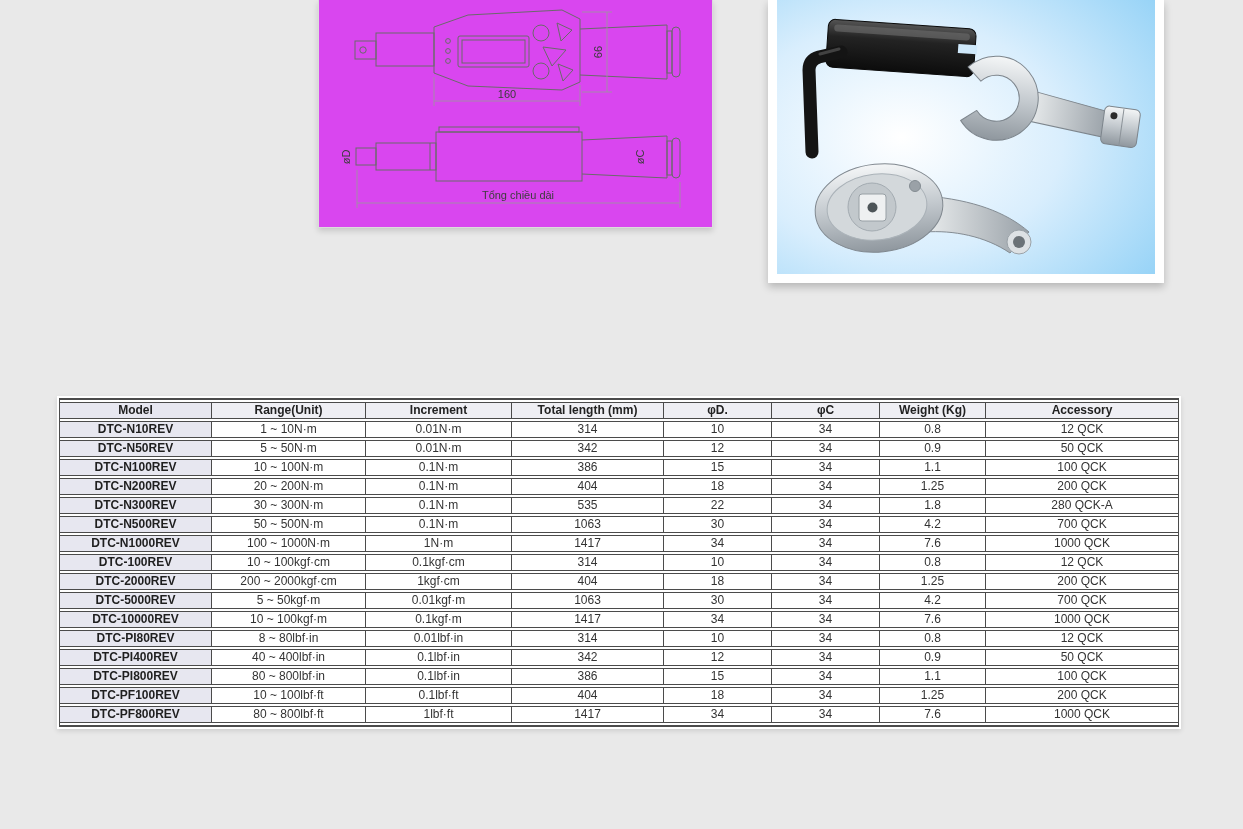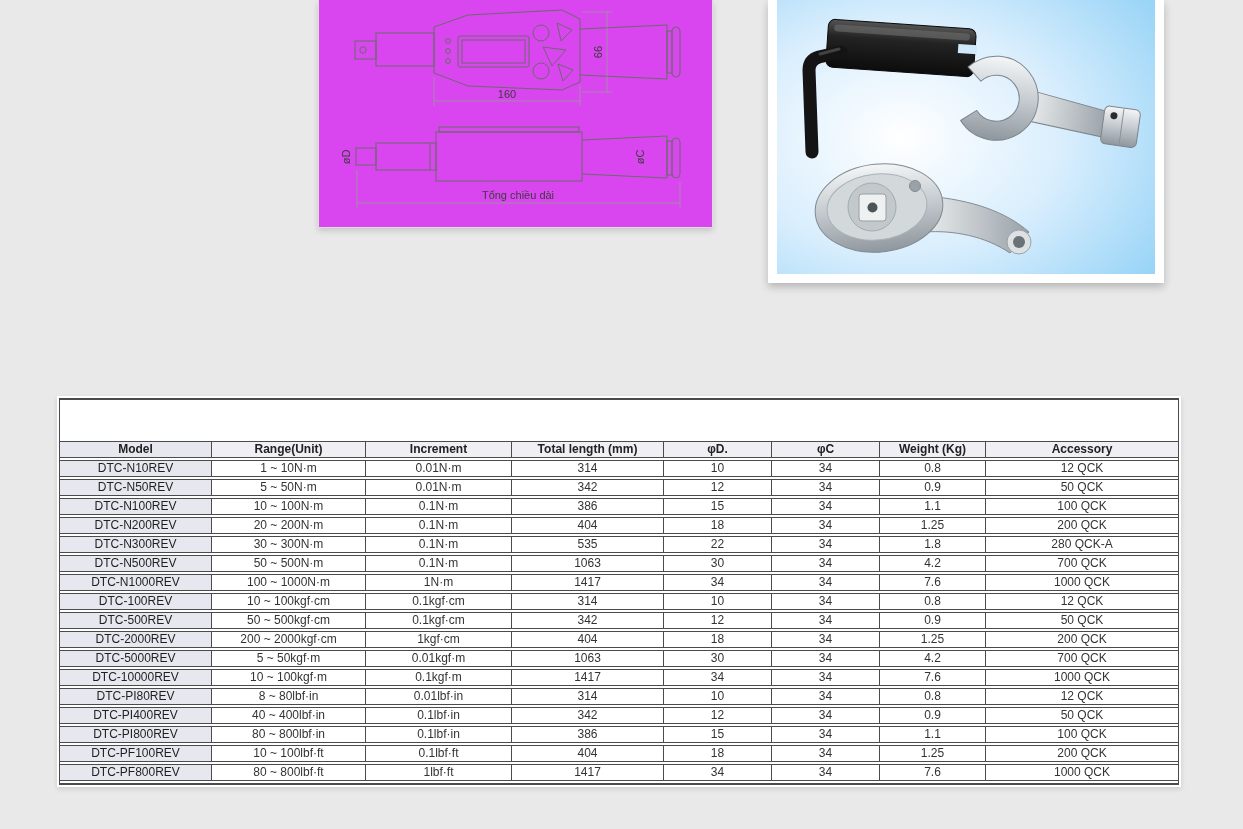--- a/index.html
+++ b/index.html
@@ -36,37 +36,37 @@
   }
   .tbl-frame {
     border-top:2px solid #4b4b4b;
     border-bottom:2px solid #4b4b4b;
     border-left:1px solid #4b4b4b;
     border-right:1px solid #4b4b4b;
     background:#fff;
   }
   table.spec {
     width:100%; border-collapse:separate; border-spacing:0 2px;
-    table-layout:fixed; background:#fff;margin-top:39px;
+    table-layout:fixed; background:#fff;
   }
   table.spec th, table.spec td {
     border-top:1px solid #4b4b4b;
     border-bottom:1px solid #4b4b4b;
     border-right:1px solid #4b4b4b;
     height:15px; padding:0 3px;
     font-size:12px; line-height:15px; text-align:center;
     white-space:nowrap; overflow:hidden;
   }
   table.spec th:last-child, table.spec td:last-child { border-right:none; }
   table.spec th {
     font-weight:bold; background:var(--header-bg,#efeff4); color:#222;
   }
   table.spec td { background:#fff; color:#333; }
   table.spec td.c-model {
-    background:var(--accent,#e7e7f0); font-weight:normal; color:#1f1f1f;
+    background:var(--accent,#e7e7f0); font-weight:bold; color:#1f1f1f;
   }
   table.spec th.h-model { background:var(--accent,#e7e7f0); }
 </style>
 </head>
 <body style="background: rgb(233, 233, 233);">
 
 <section class="diagram-panel">
   <svg width="393" height="226" viewBox="0 0 393 226">
 
     <g stroke="#6a6a6a" stroke-width="1" fill="none">
@@ -280,30 +280,20 @@
     <td class="c-model">DTC-100REV</td>
     <td>10 ~ 100kgf·cm</td>
     <td>0.1kgf·cm</td>
     <td>314</td>
     <td>10</td>
     <td>34</td>
     <td>0.8</td>
     <td>12 QCK</td>
   </tr>
           <tr>
-    <td class="c-model">DTC-500REV</td>
-    <td>50 ~ 500kgf·cm</td>
-    <td>0.1kgf·cm</td>
-    <td>342</td>
-    <td>12</td>
-    <td>34</td>
-    <td>0.9</td>
-    <td>50 QCK</td>
-  </tr>
-          <tr>
     <td class="c-model">DTC-2000REV</td>
     <td>200 ~ 2000kgf·cm</td>
     <td>1kgf·cm</td>
     <td>404</td>
     <td>18</td>
     <td>34</td>
     <td>1.25</td>
     <td>200 QCK</td>
   </tr>
           <tr>

